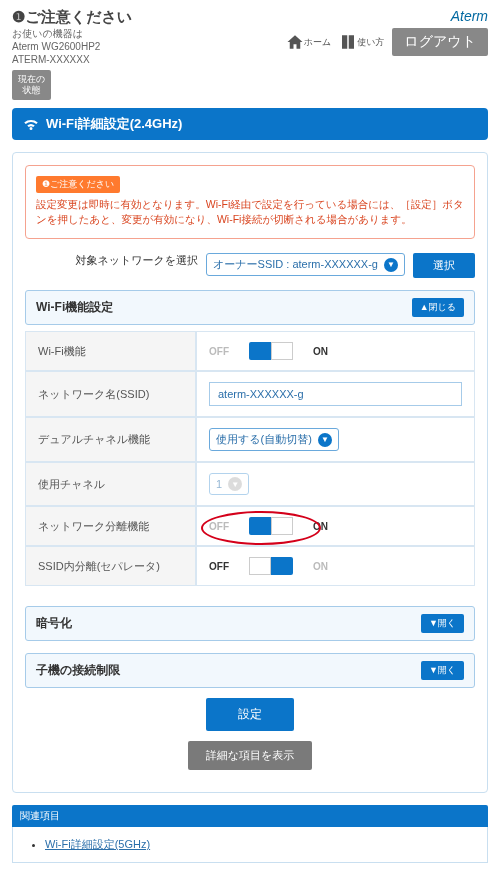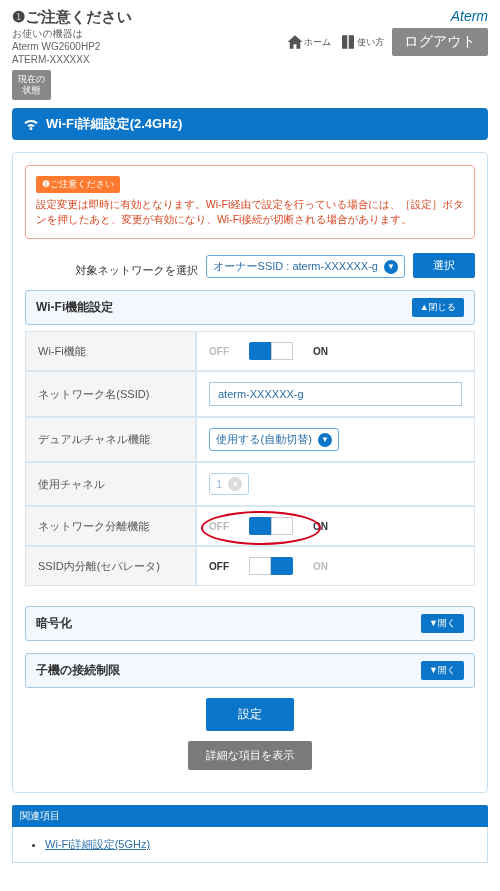--- a/index.html
+++ b/index.html
@@ -13,21 +13,21 @@
 .nav-icon{display:flex;flex-direction:row;align-items:center;font-size:9px;color:#555}
 .nav-icon svg{width:18px;height:18px;fill:#555}
 .btn-logout{background:#888;color:#fff;border:none;padding:5px 12px;font-size:14px;border-radius:2px;cursor:pointer}
 .status-badge{background:#888;color:#fff;font-size:9px;padding:4px 6px;line-height:1.2;text-align:center;border-radius:2px;margin-top:4px}
 .page-title-bar{background:#0b75c9;color:#fff;padding:7px 10px;border-radius:4px;margin:0 12px;display:flex;align-items:center;gap:6px;font-size:13px;font-weight:bold}
 .page-title-bar svg{width:18px;height:18px;fill:#fff}
 .content{margin:12px;border:1px solid #c9dff0;border-radius:4px;padding:12px}
 .warn-box{border:1px solid #f5a28f;border-radius:4px;padding:10px;margin-bottom:14px}
 .warn-tag{background:#ff7a2e;color:#fff;font-size:9px;padding:2px 6px;border-radius:2px;display:inline-block;margin-bottom:4px}
 .warn-text{color:#d94520;font-size:10.5px;line-height:1.5}
-.select-row{display:flex;align-items:flex-end;justify-content:flex-end;gap:8px;margin-bottom:12px;font-size:11px}
+.select-row{display:flex;align-items:flex-start;justify-content:flex-end;gap:8px;margin-bottom:12px;font-size:11px}
 .dropdown{border:1px solid #6aa9dc;border-radius:3px;padding:3px 6px;display:flex;align-items:center;gap:6px;font-size:11px;color:#2b6faa}
 .dropdown-chev{background:#0b75c9;color:#fff;border-radius:50%;width:14px;height:14px;display:flex;align-items:center;justify-content:center;font-size:8px}
 .btn-blue{background:#0b75c9;color:#fff;border:none;padding:5px 20px;font-size:11px;border-radius:2px;cursor:pointer}
 .section-head{border:1px solid #a6cbe9;border-radius:3px;padding:7px 10px;display:flex;justify-content:space-between;align-items:center;background:#f2f8fd;font-weight:bold;font-size:12px;margin-bottom:6px}
 .toggle-btn{background:#0b75c9;color:#fff;font-size:9px;padding:3px 8px;border-radius:2px;border:none;cursor:pointer}
 .setting-table{width:100%;border-collapse:separate;border-spacing:0;margin-bottom:20px}
 .setting-table td{border:1px solid #d8e6f2;padding:10px 12px;font-size:11px;vertical-align:middle}
 .setting-table td:first-child{background:#f5f5f5;width:38%;color:#555}
 .switch{display:inline-flex;align-items:center;gap:20px}
 .switch-label{font-size:10px;font-weight:bold}

